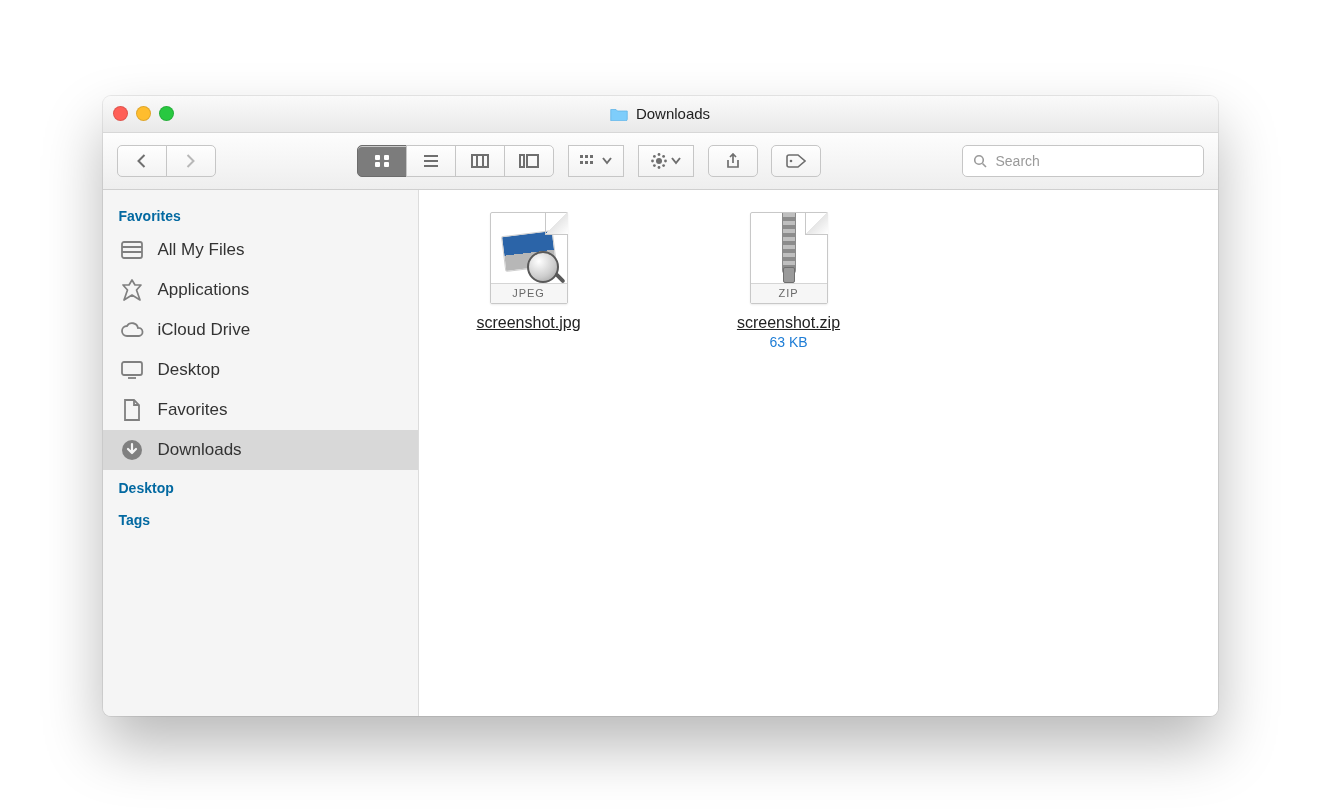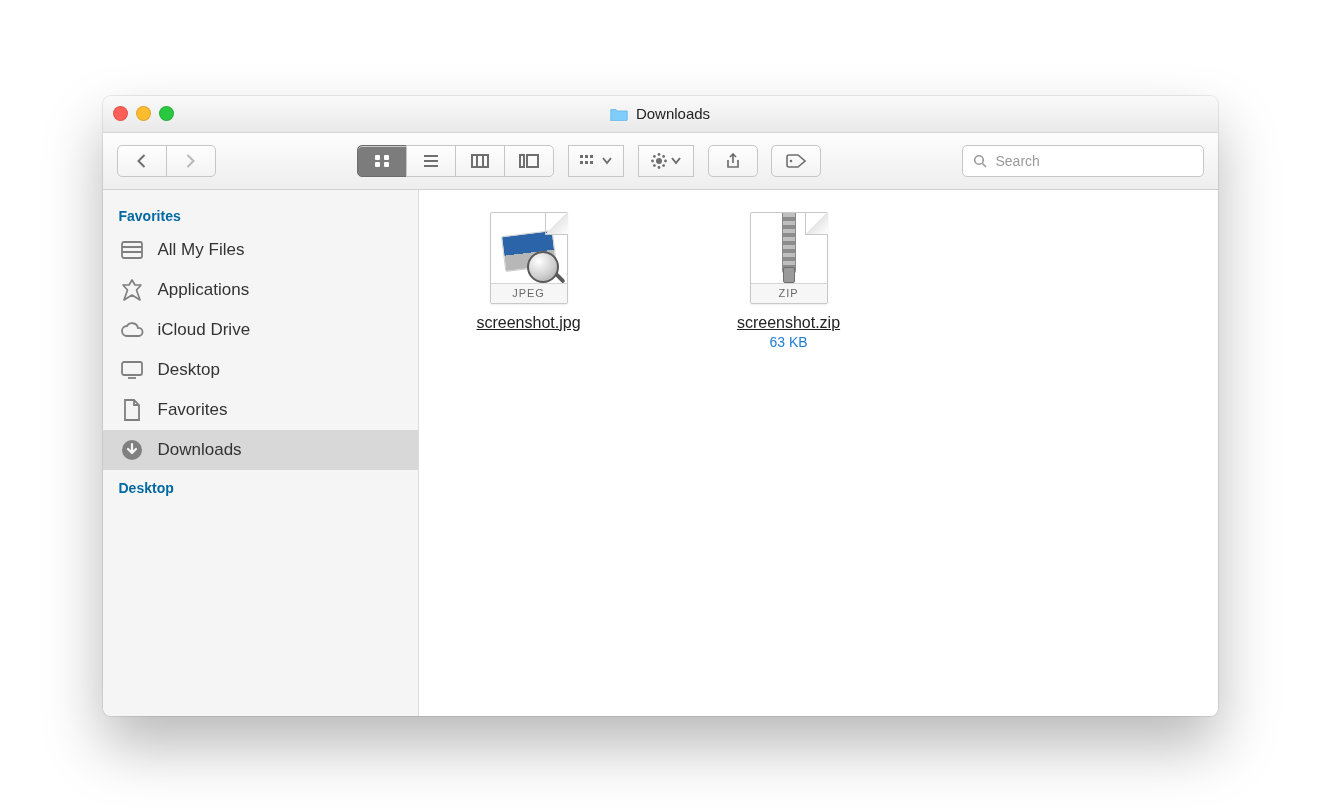--- a/index.html
+++ b/index.html
@@ -307,20 +307,21 @@
                 <circle cx="12" cy="12" r="10" fill="#808080"></circle>
                 <path d="M12 6v8M8 11l4 4 4-4" stroke="#f5f5f5" stroke-width="2.2" fill="none" stroke-linecap="round" stroke-linejoin="round"></path>
               </svg>
           </span>
           <span>Downloads</span>
         </div>
 
         <div class="section-header">Desktop</div>
 
 
+        <div class="section-header">Tags</div>
       </div>
 
       <div class="content">
         <div class="files-row">
 
           <div class="file-item">
             <div class="file-icon-box">
               <div class="file-page">
                 <div class="thumb-img"></div>
                 <div class="loupe"></div>

